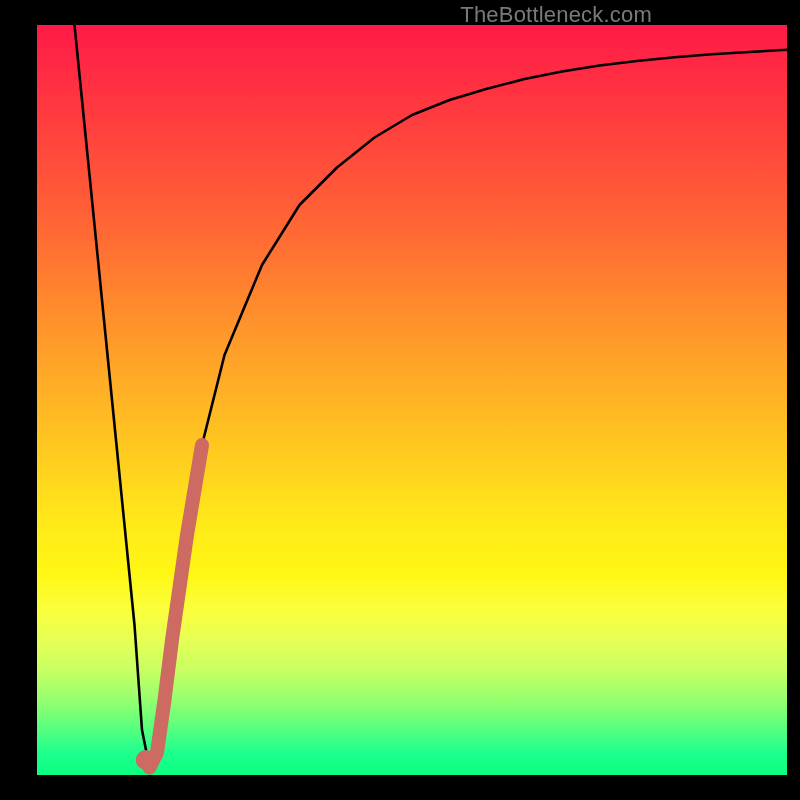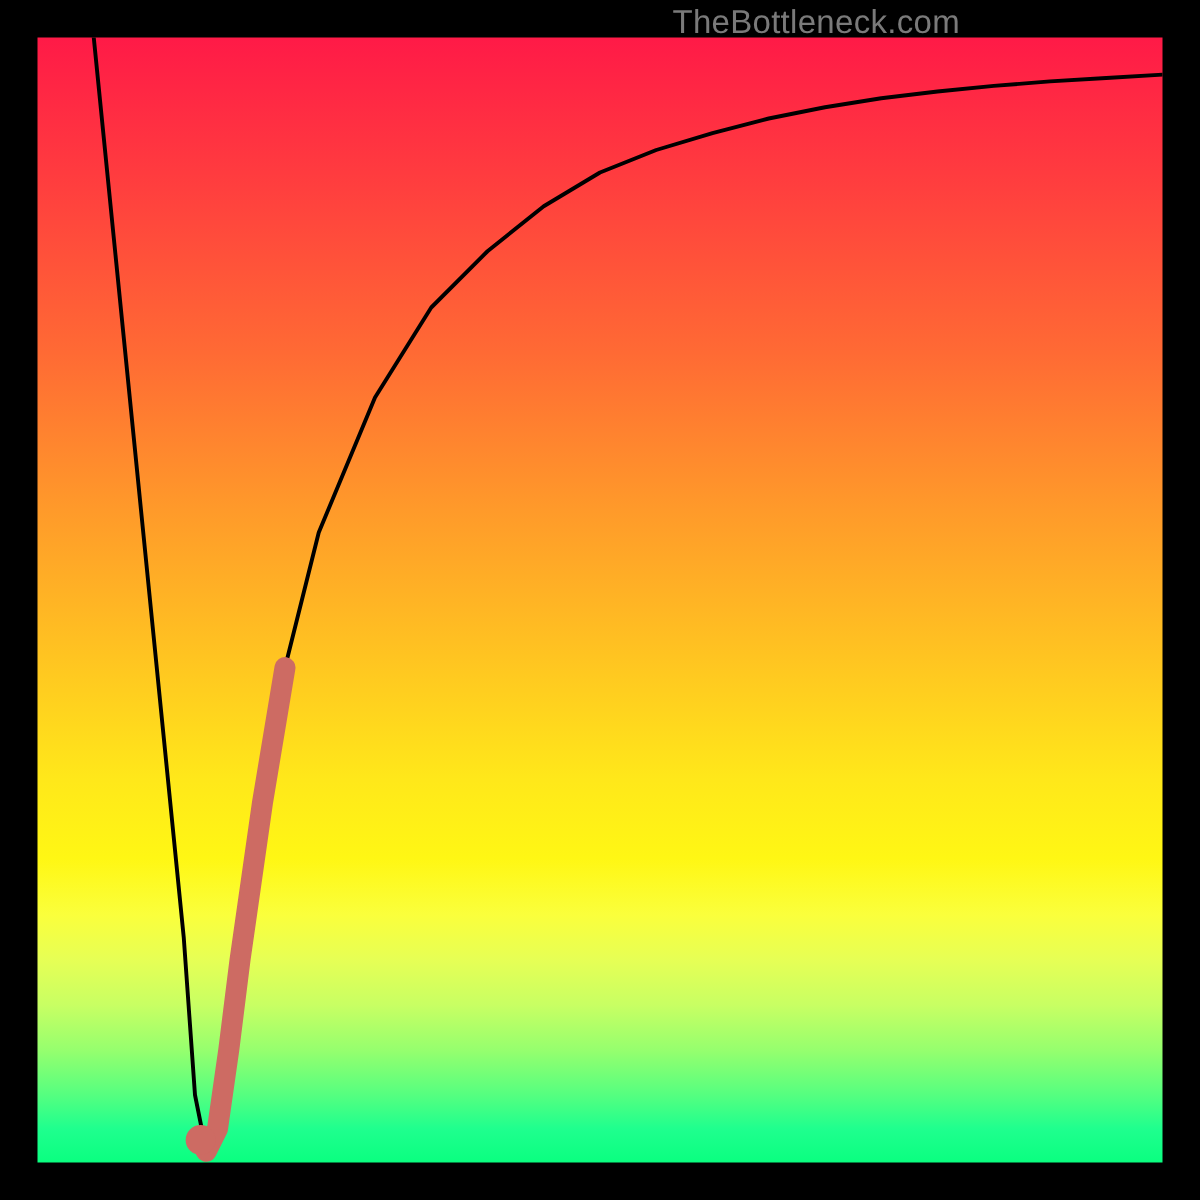--- a/index.html
+++ b/index.html
@@ -7,21 +7,21 @@
     padding: 0;
     width: 800px;
     height: 800px;
     overflow: hidden;
     background: #000;
     font-family: Arial, Helvetica, sans-serif;
   }
   .frame {
     position: absolute;
     top: 0;
-    left: 0;
+    left: 12px;
     width: 652px;
     height: 800px;
     background: #000;
   }
   .plot {
     position: absolute;
     top: 25px;
     left: 25px;
     width: 750px;
     height: 750px;

